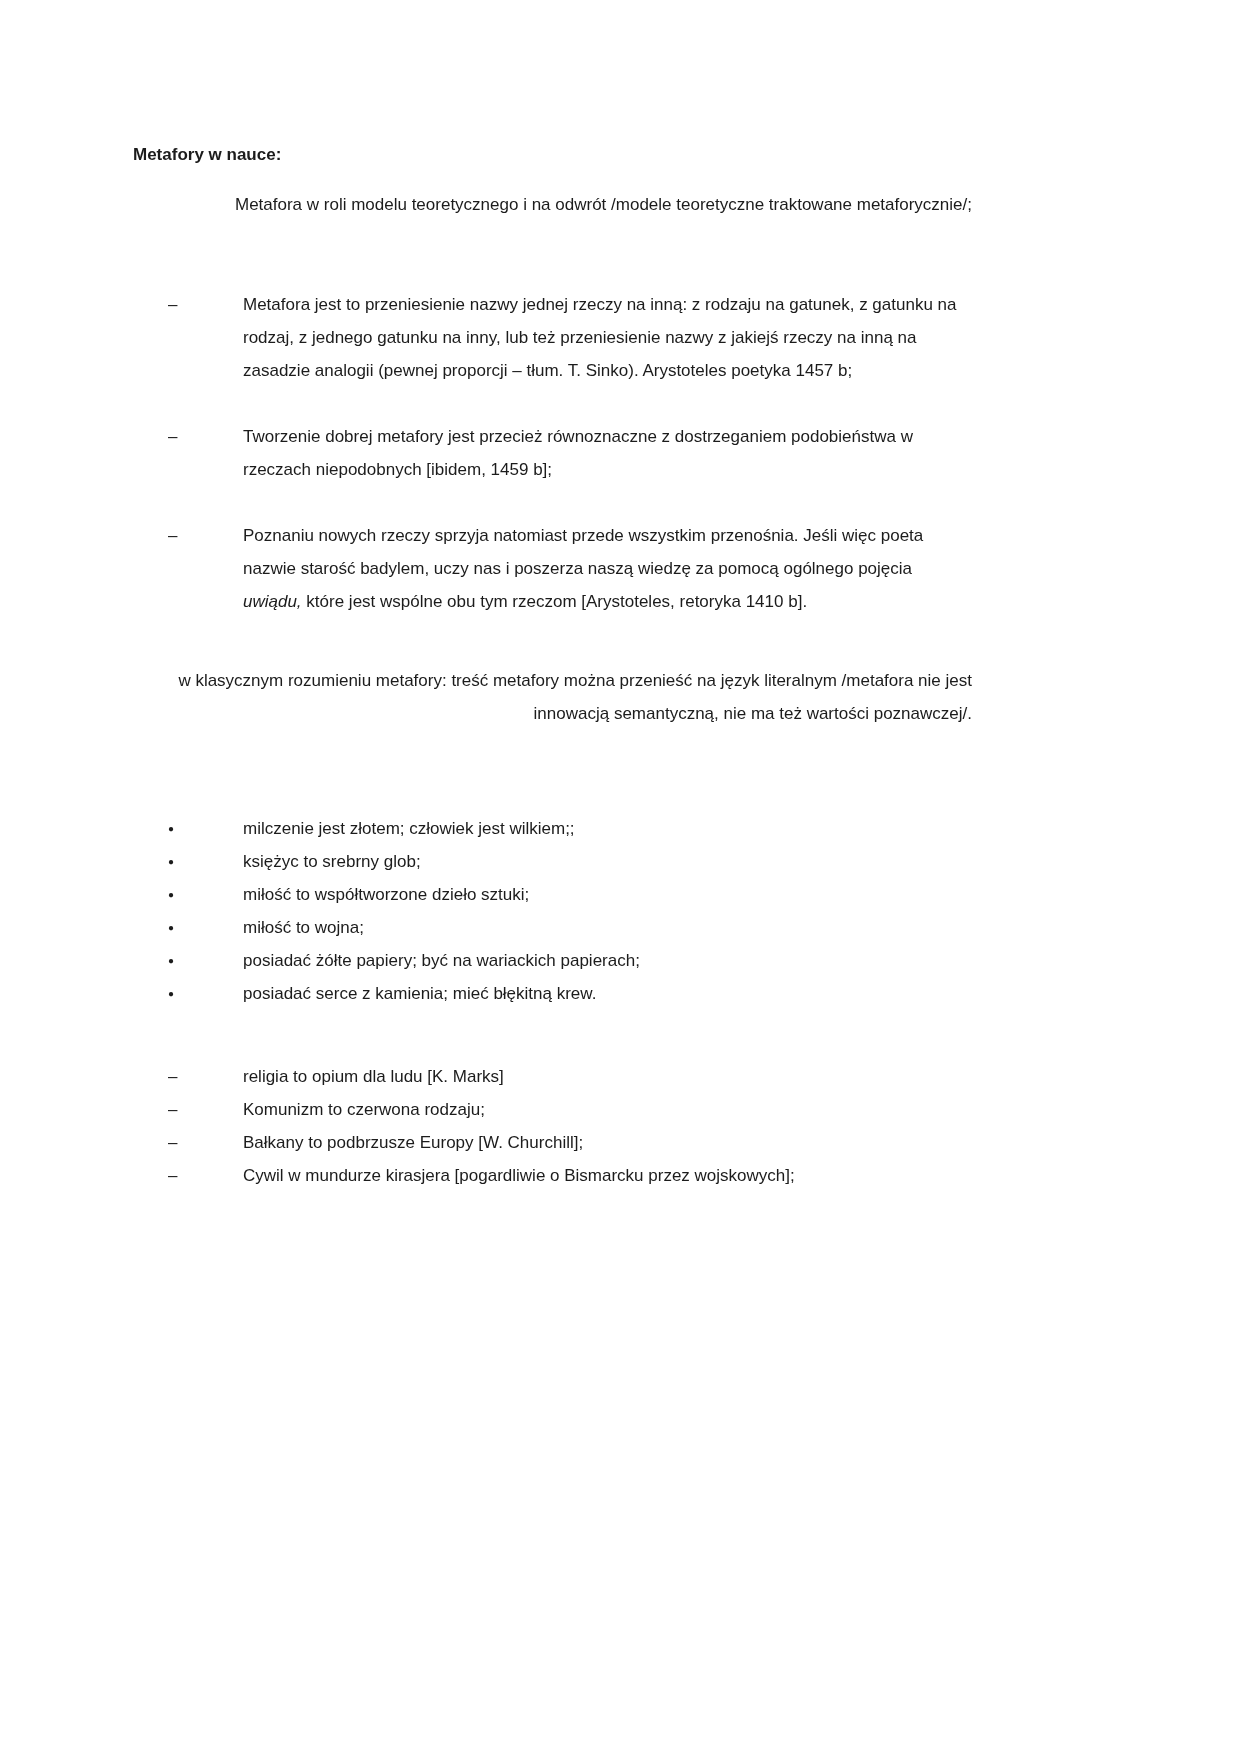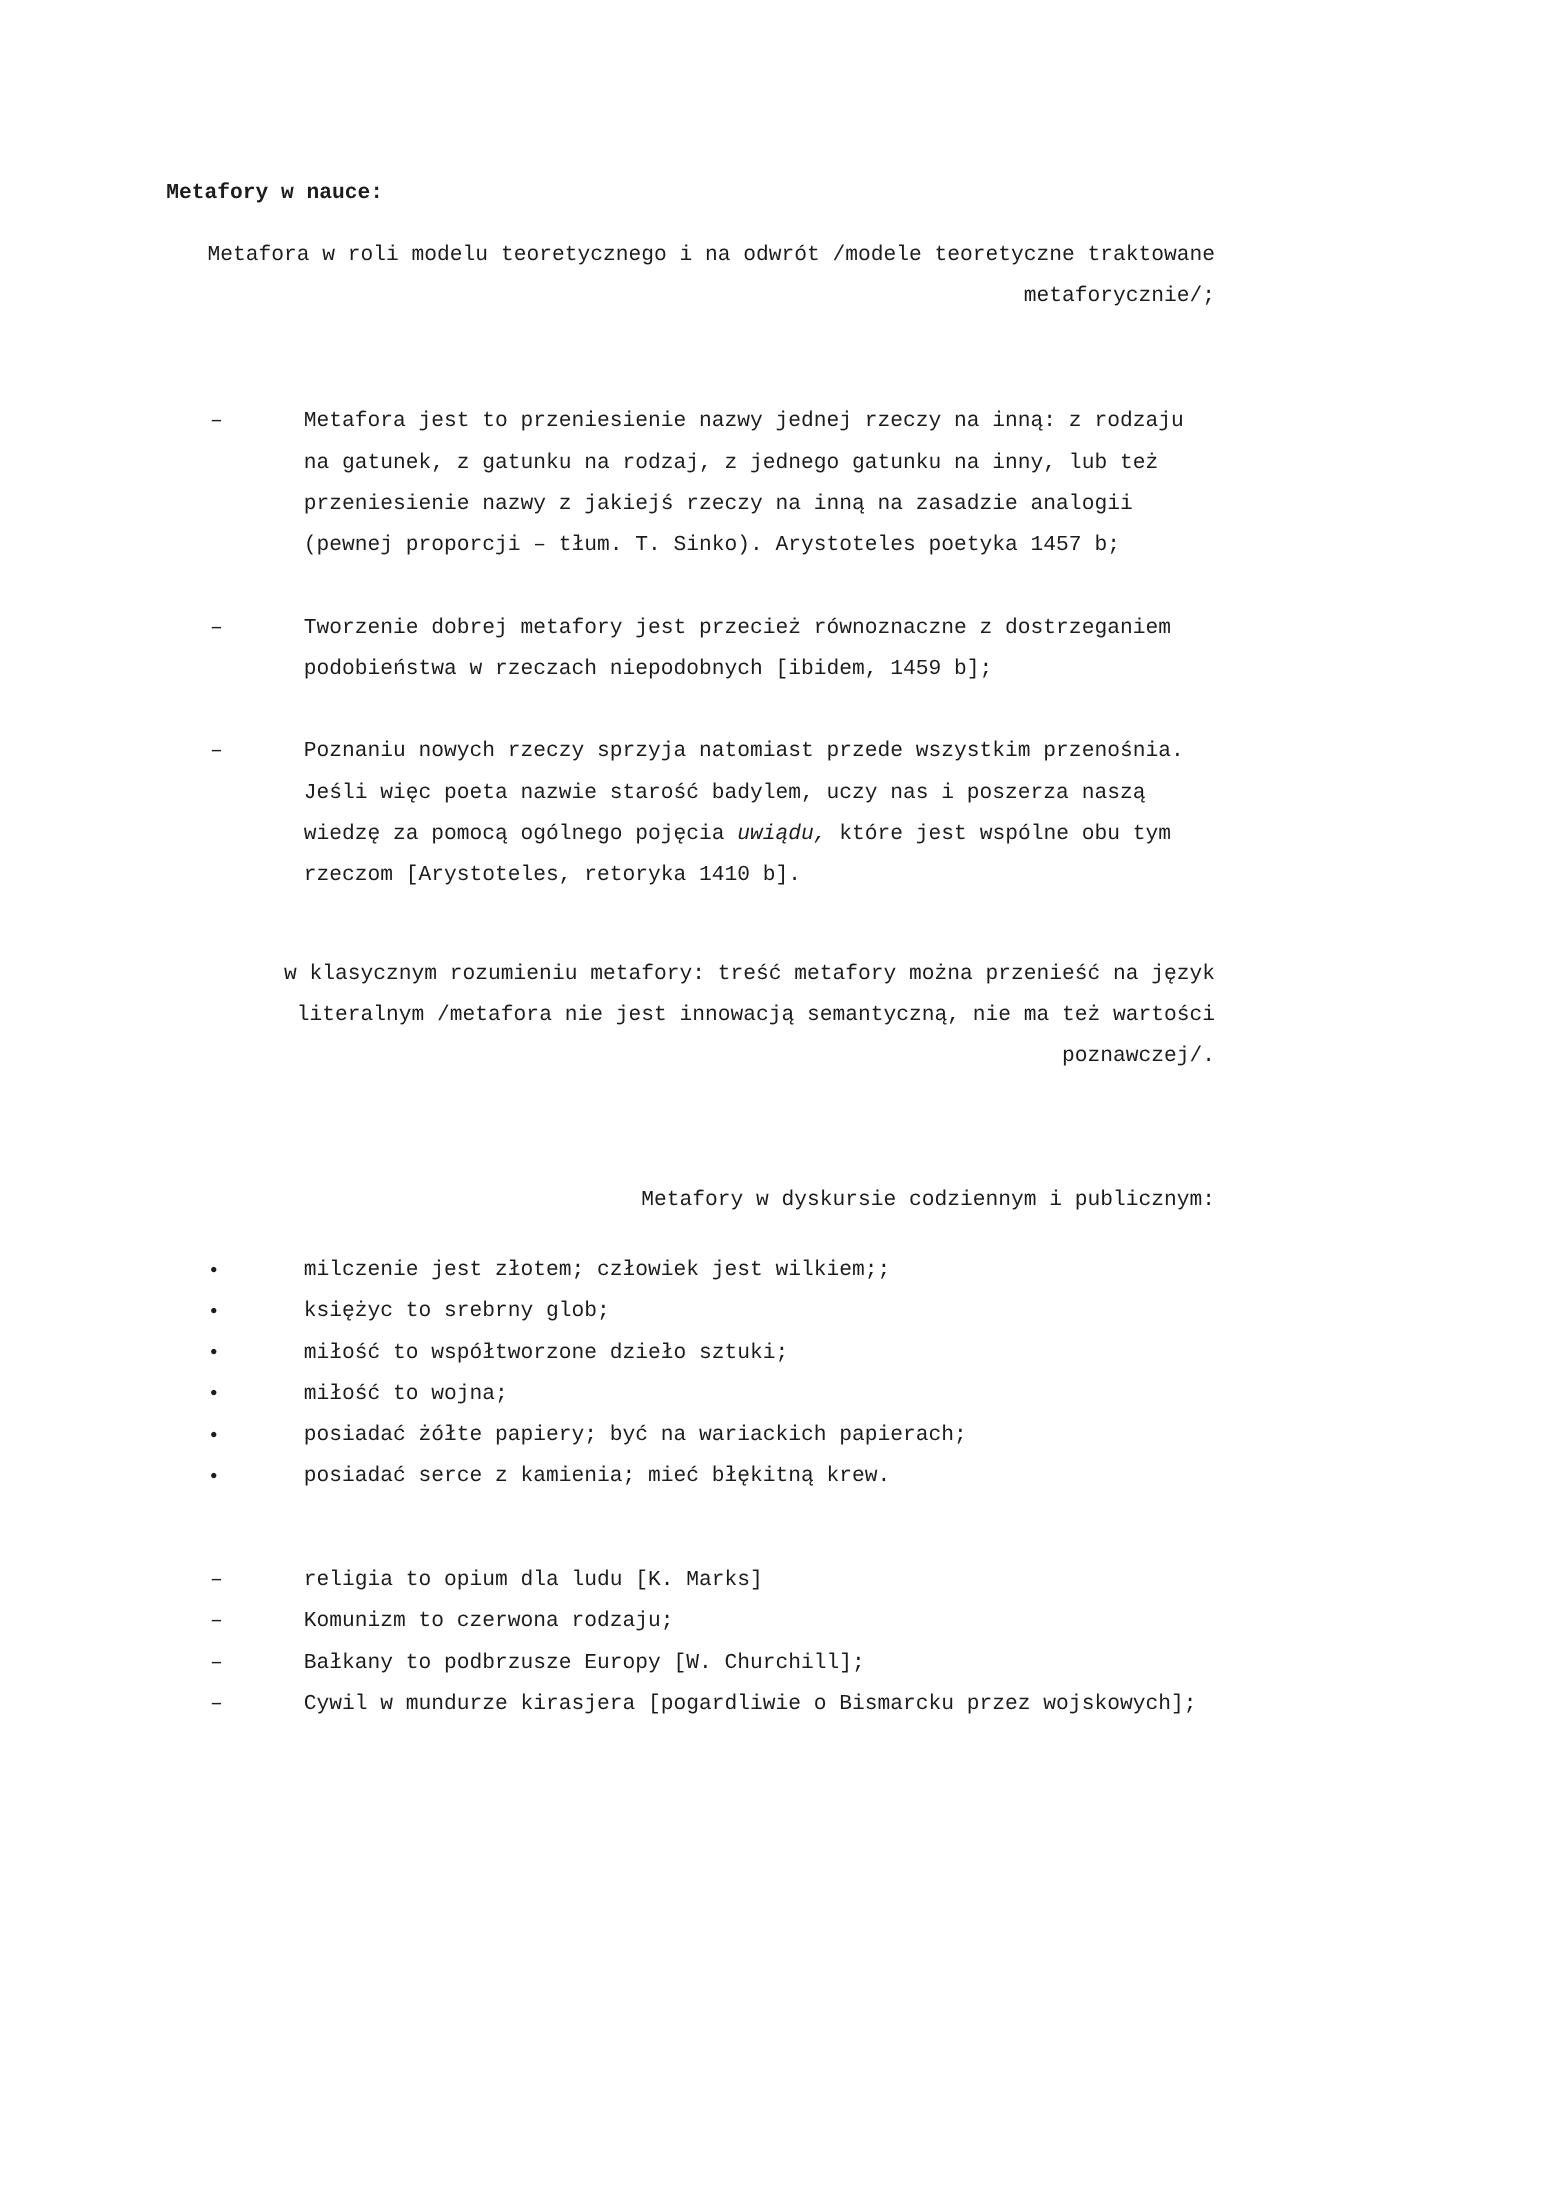--- a/index.html
+++ b/index.html
@@ -1,15 +1,15 @@
 <!DOCTYPE html>
 <html lang="pl"><head>
 <meta charset="utf-8">
 <style>
-  * { margin: 0; padding: 0; box-sizing: border-box; font-family: Liberation Mono, monospace; }
+  * { margin: 0; padding: 0; box-sizing: border-box; }
   html, body { background: #ffffff; }
   body {
     width: 1240px;
     height: 1754px;
     font-family: "Liberation Sans", sans-serif;
     color: #1c1c1c;
     overflow: hidden;
   }
   .page {
     width: 1240px;
@@ -83,21 +83,20 @@
 
     <div class="list-item">
       <span class="marker dash">–</span>
       <div class="item-text"><span>Poznaniu nowych rzeczy sprzyja natomiast przede wszystkim przenośnia. Jeśli więc poeta nazwie starość badylem, uczy nas i poszerza naszą wiedzę za pomocą ogólnego pojęcia </span><em>uwiądu,</em><span> które jest wspólne obu tym rzeczom [Arystoteles, retoryka 1410 b].</span></div>
     </div>
 
   </div>
 
   <p class="para classical-note">w klasycznym rozumieniu metafory: treść metafory można przenieść na język literalnym /metafora nie jest innowacją semantyczną, nie ma też wartości poznawczej/.</p>
 
-  <p class="para discourse-heading">Metafory w dyskursie codziennym i publicznym:</p>
 
   <div class="list everyday-list">
     <div class="list-item">
       <span class="marker bullet">●</span>
       <div class="item-text">milczenie jest złotem; człowiek jest wilkiem;;</div>
     </div>
     <div class="list-item">
       <span class="marker bullet">●</span>
       <div class="item-text">księżyc to srebrny glob;</div>
     </div>

